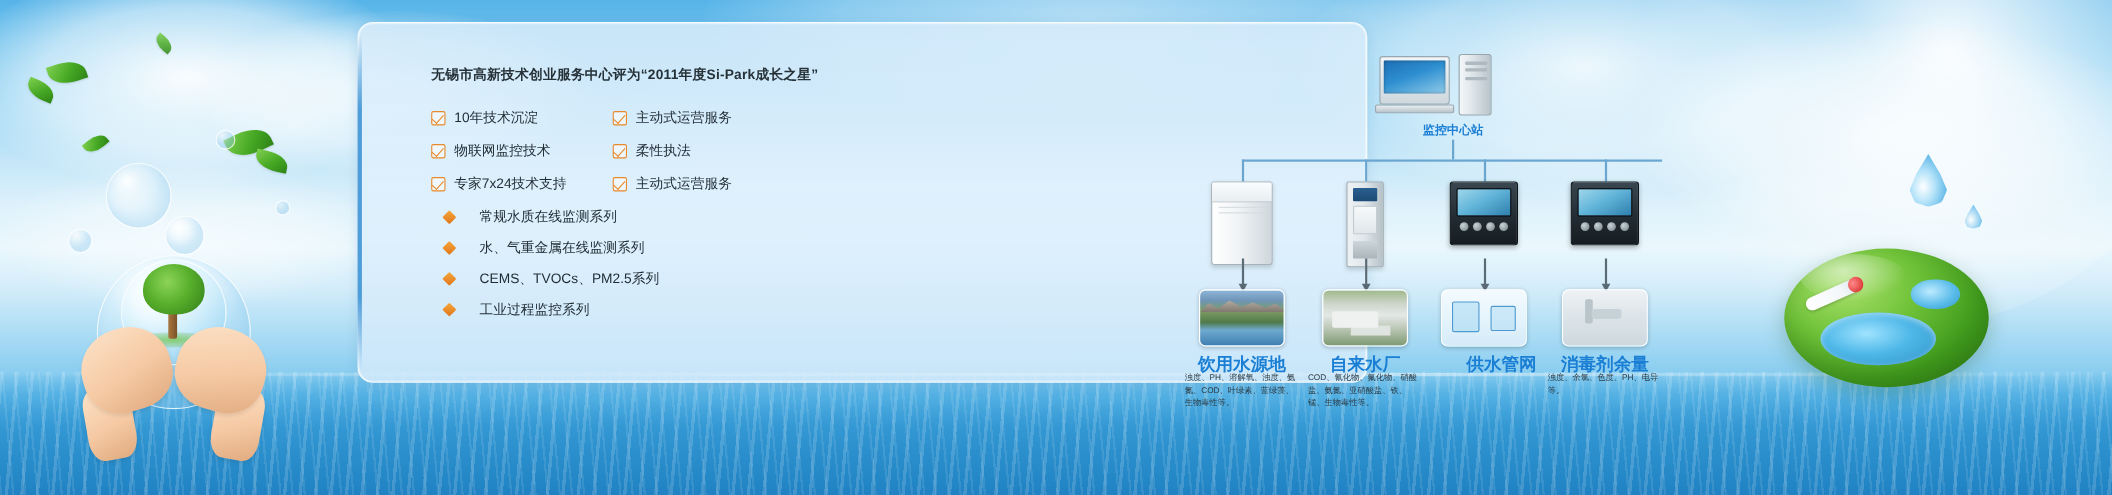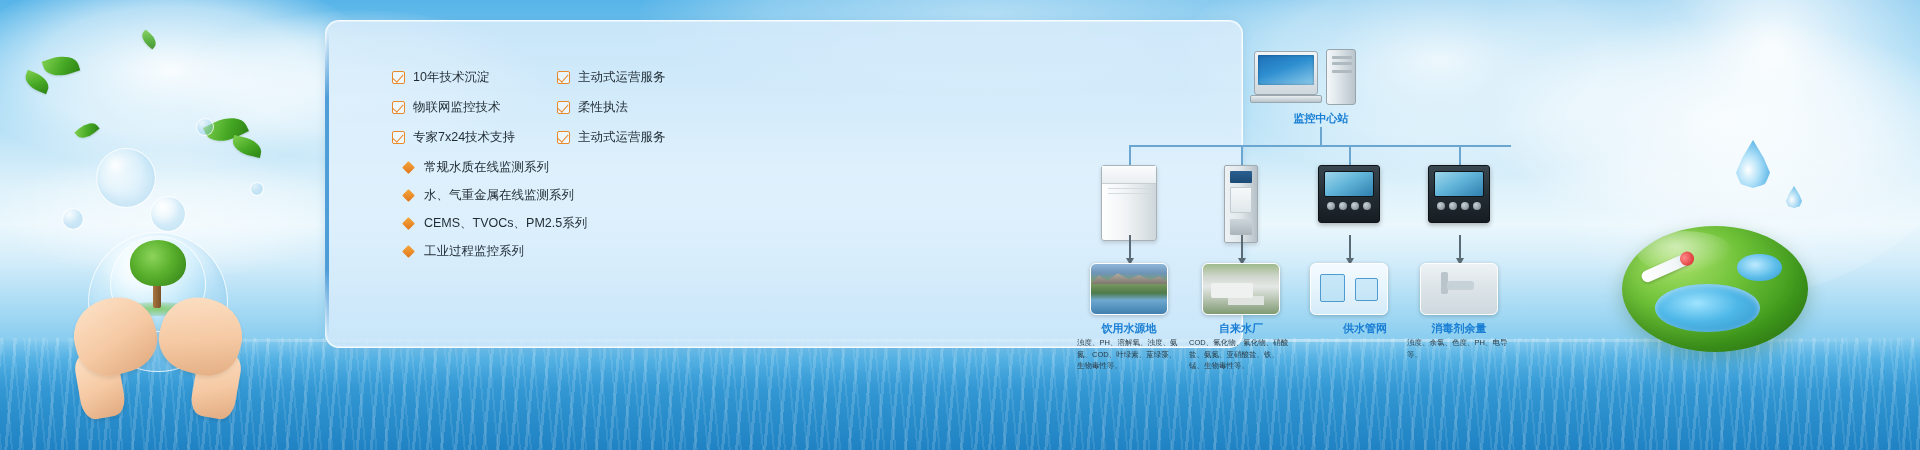--- a/index.html
+++ b/index.html
@@ -194,21 +194,21 @@
     content:""; position:absolute; left:2px; top:0px; width:5px; height:9px;
     border:solid #e8892a; border-width:0 1.8px 1.8px 0; transform:rotate(42deg);
   }
   .check-label { font-size:12.5px; color:#1f2b33; }
 
   .section-head {
     margin-top:26px; font-size:17px; font-weight:bold; color:#1a7fd4;
     letter-spacing:.3px; text-shadow:0 1px 0 rgba(255,255,255,.7);
   }
   .bullet-list { margin-top:13px; }
-  .bullet-item { display:flex; align-items:center; gap:11px; margin-bottom:11px; padding-left:12px; }
+  .bullet-item { display:flex; align-items:center; gap:23px; margin-bottom:11px; padding-left:12px; }
   .dia {
     width:9px; height:9px; flex:0 0 9px;
     background:linear-gradient(135deg,#f6a63a,#e0761b);
     transform:rotate(45deg); border-radius:1px;
   }
   .bullet-label { font-size:12.5px; color:#1f2b33; }
 
   
   .diagram { position:absolute; left:755px; top:24px; width:480px; height:310px; }
 
@@ -306,21 +306,21 @@
   .ph3::before { content:""; position:absolute; left:12%; top:20%; width:30%; height:52%;
     border:1.5px solid #4f9ad0; background:rgba(150,210,240,.45); border-radius:2px;}
   .ph3::after { content:""; position:absolute; right:12%; top:28%; width:28%; height:42%;
     border:1.5px solid #4f9ad0; background:rgba(150,210,240,.35); border-radius:2px;}
   .ph4 { background:linear-gradient(to bottom,#eef2f5 0%, #dfe6ea 40%, #cdd8de 100%); }
   .ph4::before { content:""; position:absolute; left:26%; top:16%; width:7px; height:22px; background:#b9c4cb; border-radius:2px;}
   .ph4::after { content:""; position:absolute; left:34%; top:34%; width:36%; height:9px; background:#c7d2d8; border-radius:3px;}
 
   .photo-label {
     position:absolute; top:276px; width:96px; text-align:center;
-    font-size:11px; font-weight:bold; color:#1a7fd4;
+    font-size:16px; font-weight:bold; color:#1a7fd4;
   }
   .photo-desc {
     position:absolute; top:292px; width:104px;
     font-size:7.5px; line-height:1.55; color:#2b3a44; text-align:left;
   }
 </style>
 </head>
 <body>
 
 <div class="bg-layer">
@@ -367,20 +367,21 @@
     <div class="globe-water"></div>
     <div class="globe-water2"></div>
   </div>
   <div class="thermo"></div>
 </div>
 
 <div class="panel">
 
   <div class="left-col">
 
+    <div class="subtitle">无锡市高新技术创业服务中心评为“2011年度Si-Park成长之星”</div>
 
     <div class="check-grid">
       <div class="check-item">
         <span class="cbox"></span>
         <span class="check-label">10年技术沉淀</span>
       </div>
       <div class="check-item">
         <span class="cbox"></span>
         <span class="check-label">主动式运营服务</span>
       </div>

